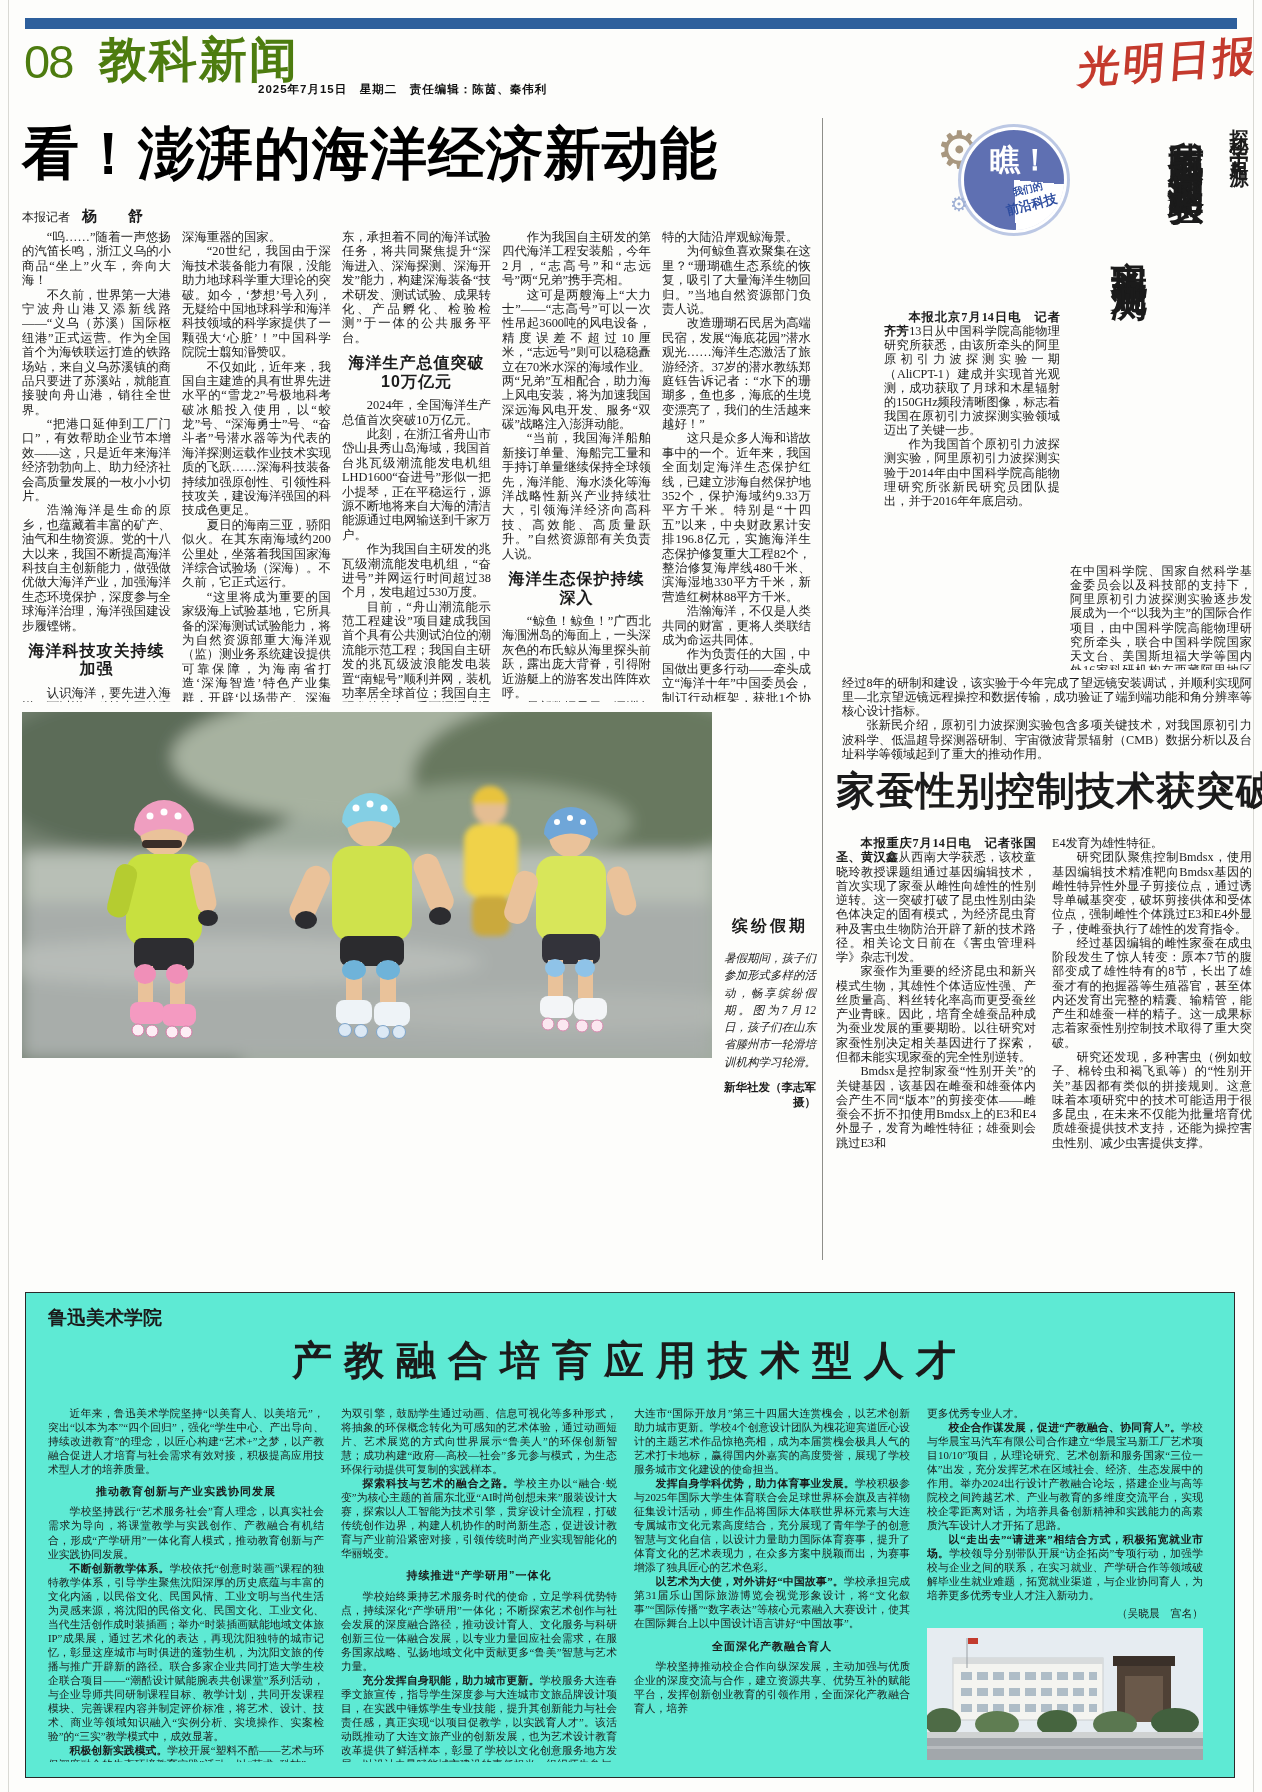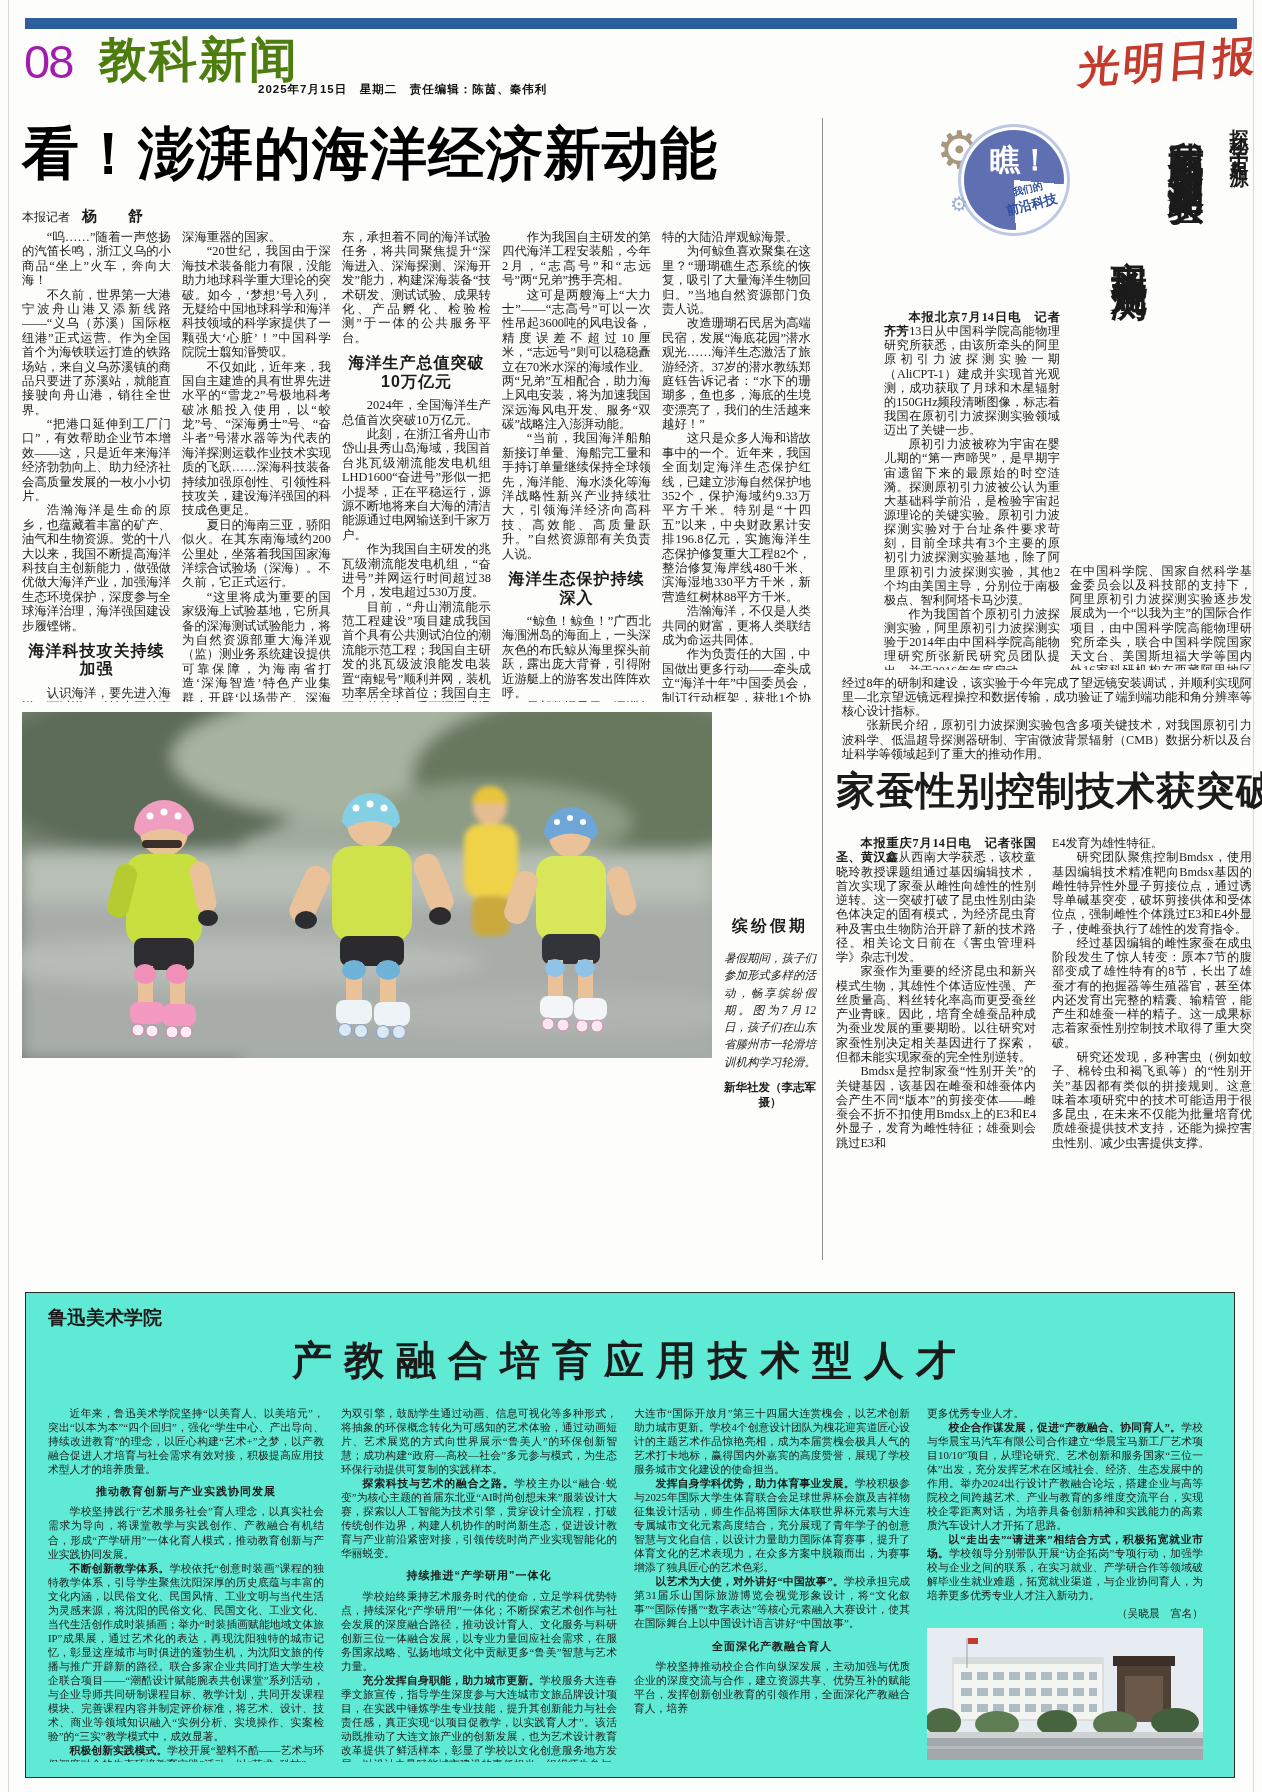--- a/index.html
+++ b/index.html
@@ -4,21 +4,21 @@
 <style>
   html,body { margin:0; padding:0; background:#e8e8e4; }
   #page { position:relative; width:1262px; height:1792px; margin:0 auto; background:#fdfdfb;
           font-family:"Liberation Serif","DejaVu Serif",serif; color:#1b1b1b; overflow:hidden; }
   .edge { position:absolute; top:0; width:1px; height:1792px; background:#d9d9d4; }
   .edge.l { left:8px; } .edge.r { left:1253px; }
 
   
   .topbar { position:absolute; left:25px; top:18px; width:1212px; height:11px; background:#2d5f9c; }
   .page-num { position:absolute; left:24px; top:34px; font-family:"Liberation Sans","DejaVu Sans",sans-serif;
-              font-size:47px; color:#a21caf; letter-spacing:-2px; }
+              font-size:47px; color:#4d7c0f; letter-spacing:-2px; }
   .section-title { position:absolute; left:99px; top:28px; font-family:"Liberation Sans","DejaVu Sans",sans-serif;
               font-size:48px; font-weight:900; color:#4d7c0f; letter-spacing:2px; }
   .dateline { position:absolute; left:258px; top:82px; font-size:11.5px; font-weight:700; color:#111;
               font-family:"Liberation Sans","DejaVu Sans",sans-serif; letter-spacing:1px; }
   .masthead { position:absolute; left:1078px; top:34px; font-size:42px; font-weight:700; color:#c43a2d;
               transform:rotate(-4deg) skewX(-8deg); letter-spacing:3px; }
 
   
   .para { margin:0; text-indent:2em; }
   .para.cont { text-indent:0; }
@@ -33,21 +33,21 @@
   .main-byline .nm { font-weight:700; font-size:15px; letter-spacing:8px; margin-left:12px; }
   .cols { display:flex; gap:11px; margin-top:4px; }
   .col { width:149px; height:472px; overflow:hidden; font-size:12.4px; line-height:1.16; text-align:justify; }
 
   
   .photo-block { position:absolute; left:22px; top:712px; width:690px; height:346px; overflow:hidden; background:#9aa79a; }
   .caption-block { position:absolute; left:724px; top:916px; width:92px; }
   .caption-title { font-family:"Liberation Sans","DejaVu Sans",sans-serif; font-weight:900; font-size:16px;
                    letter-spacing:3px; text-align:center; margin-bottom:13px; }
   .caption-text { font-size:11.5px; line-height:1.5; text-align:justify; font-style:italic; }
-  .caption-credit { margin-top:9px; font-size:11.5px; font-weight:700; text-align:center; }
+  .caption-credit { margin-top:9px; font-size:11.5px; font-weight:700; text-align:right; }
 
   .divider-v { position:absolute; left:822px; top:118px; width:1px; height:1142px; background:#8e8e89; }
 
   
   .gw { position:absolute; left:836px; top:112px; width:416px; height:652px; }
   .gw-vertical { position:absolute; right:0; top:0; height:556px; writing-mode:vertical-rl; text-orientation:upright; }
   .gw-kicker { display:block; font-size:19px; font-weight:700; letter-spacing:8px; padding-top:2px; }
   .gw-t1 { display:block; font-size:36px; font-weight:900; letter-spacing:5px; margin-left:8px; margin-right:16px; }
   .gw-t2 { display:block; font-size:36px; font-weight:900; letter-spacing:5px; padding-top:120px; margin-left:4px; }
   .badge { position:absolute; left:100px; top:16px; width:134px; height:116px; }
@@ -274,21 +274,20 @@
         <div class="badge-main">瞧！</div>
         <div class="badge-sub">
           <span class="s1">我们的</span>
           <span class="s2">前沿科技</span>
         </div>
       </div>
       <span class="badge-gear2">⚙</span>
     </div>
     <div class="gw-col gw-col1">
         <p class="para"><strong>本报北京7月14日电　记者齐芳</strong>13日从中国科学院高能物理研究所获悉，由该所牵头的阿里原初引力波探测实验一期（AliCPT-1）建成并实现首光观测，成功获取了月球和木星辐射的150GHz频段清晰图像，标志着我国在原初引力波探测实验领域迈出了关键一步。</p>
-        <p class="para">原初引力波被称为宇宙在婴儿期的“第一声啼哭”，是早期宇宙遗留下来的最原始的时空涟漪。探测原初引力波被公认为重大基础科学前沿，是检验宇宙起源理论的关键实验。原初引力波探测实验对于台址条件要求苛刻，目前全球共有3个主要的原初引力波探测实验基地，除了阿里原初引力波探测实验，其他2个均由美国主导，分别位于南极极点、智利阿塔卡马沙漠。</p>
         <p class="para">作为我国首个原初引力波探测实验，阿里原初引力波探测实验于2014年由中国科学院高能物理研究所张新民研究员团队提出，并于2016年年底启动。</p>
       </div>
     <div class="gw-col gw-col2">
         <p class="para cont">在中国科学院、国家自然科学基金委员会以及科技部的支持下，阿里原初引力波探测实验逐步发展成为一个“以我为主”的国际合作项目，由中国科学院高能物理研究所牵头，联合中国科学院国家天文台、美国斯坦福大学等国内外16家科研机构在西藏阿里地区海拔5250米的山脊上开展。</p>
       </div>
     <div class="gw-tail">
         <p class="para cont">经过8年的研制和建设，该实验于今年完成了望远镜安装调试，并顺利实现阿里—北京望远镜远程操控和数据传输，成功验证了端到端功能和角分辨率等核心设计指标。</p>
         <p class="para">张新民介绍，原初引力波探测实验包含多项关键技术，对我国原初引力波科学、低温超导探测器研制、宇宙微波背景辐射（CMB）数据分析以及台址科学等领域起到了重大的推动作用。</p>
       </div>
   </div>

